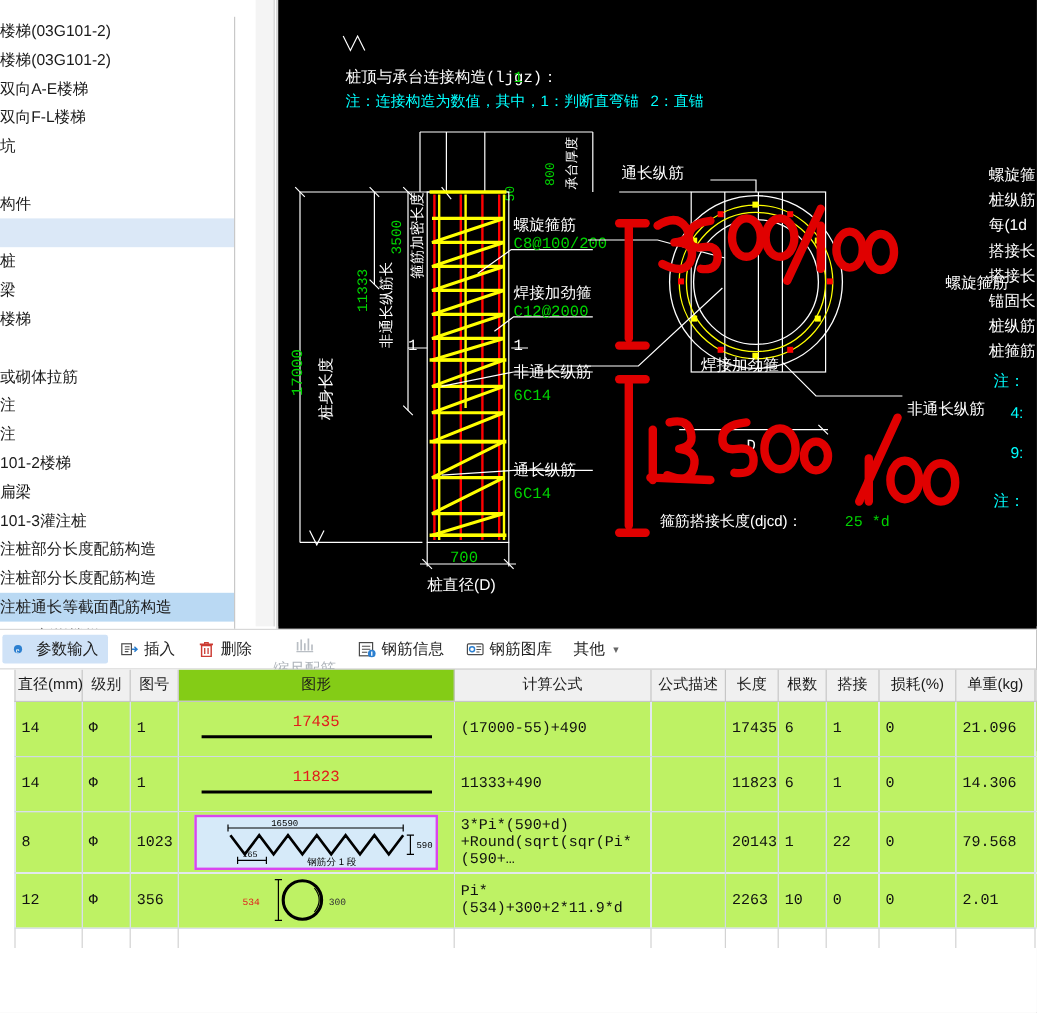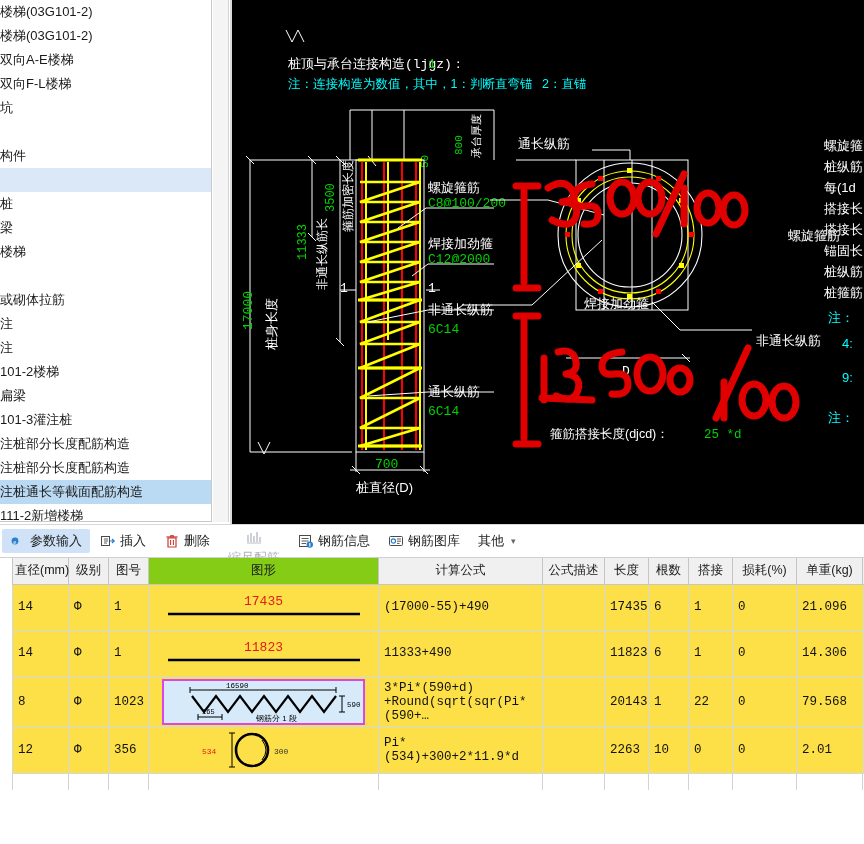--- a/index.html
+++ b/index.html
@@ -7,21 +7,21 @@
     margin: 0; padding: 0;
     width: 864px; height: 844px;
     background: #ffffff;
     font-family: "Liberation Sans", sans-serif;
     overflow: hidden;
   }
   #app { position: relative; width: 864px; height: 844px; background: #fff; }
 
   
   .sidebar {
-    position: absolute; left: 0; top: 0; width: 212px; height: 522px;
+    position: absolute; left: 0; top: 14px; width: 196px; height: 522px;
     background: #ffffff;
     border: 1px solid #c8c8c8;
     border-left: none; border-top: none;
     overflow: hidden;
   }
   .tree { position: relative; margin-left: -44px; padding-top: 0px; width: 256px; }
   .tree-item {
     height: 24px; line-height: 24px;
     font-size: 13px; color: #1a1a1a;
     white-space: nowrap;
@@ -77,21 +77,21 @@
     background: #f0f0f0;
     border: 1px solid #c6c6c6;
     border-top: none;
     height: 26px; font-size: 12.5px; font-weight: normal; color: #1a1a1a;
     text-align: center; padding: 0 2px;
     white-space: nowrap;
   }
   table.rebar th.shape-hd { background: #84cc16; }
   table.rebar td {
     border: 1px solid #cfd9e4;
-    background: #fde047;
+    background: #bef264;
     height: 46px; font-size: 12.5px; color: #111;
     padding: 0 5px; vertical-align: middle;
     font-family: "Liberation Mono", monospace;
     overflow: hidden;
   }
   table.rebar tr.blank td { background:#ffffff; border:1px solid #d3d3d3; height: 26px; }
   td.num { text-align: left; }
   td.red { color: #e21b1b; }
   .lvl { font-family: "DejaVu Sans", sans-serif; font-size: 14px; }
   .formula { font-family: "Liberation Mono", monospace; font-size: 11.5px; line-height: 14px; }

